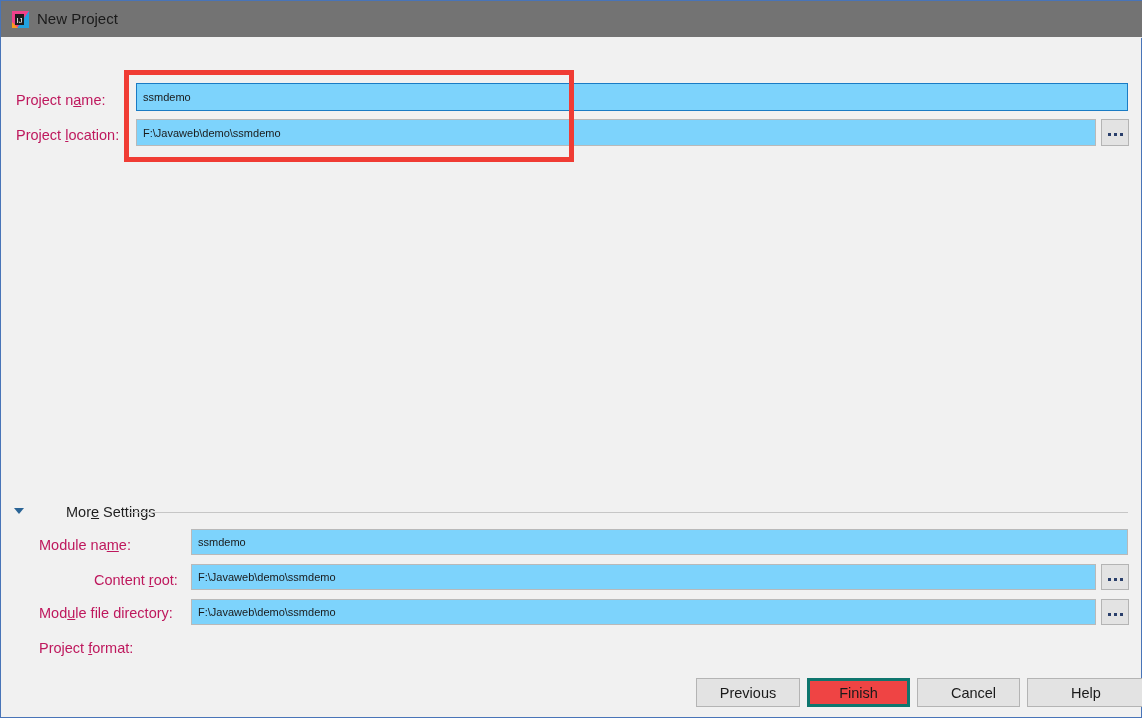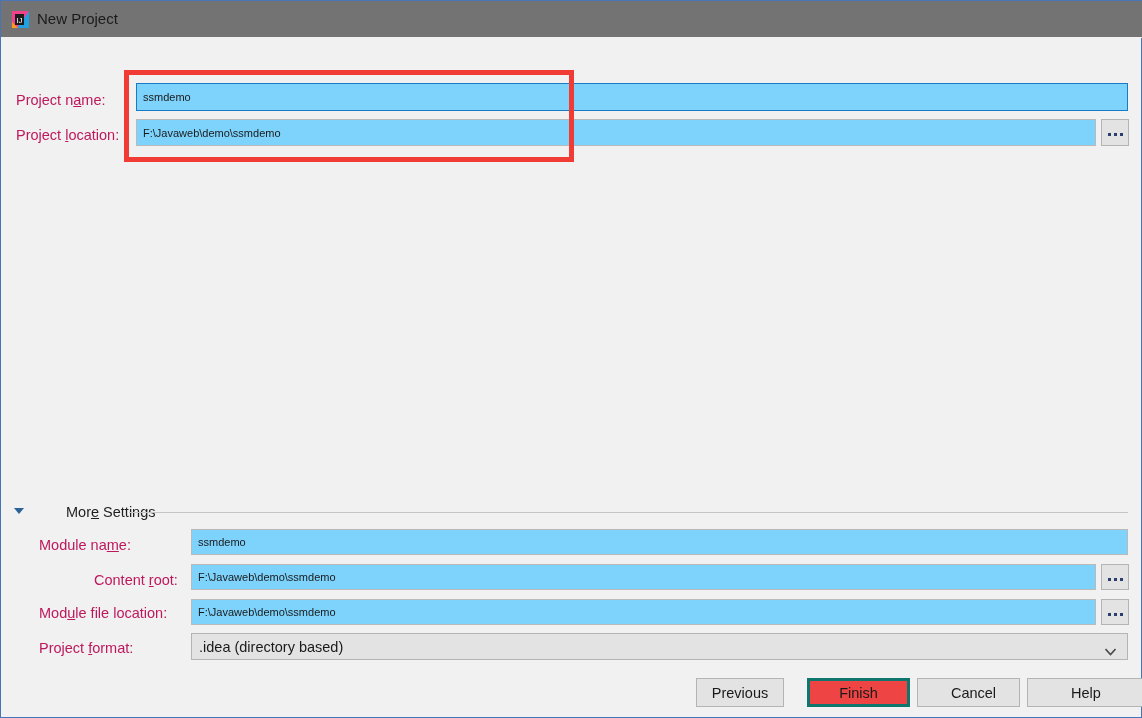--- a/index.html
+++ b/index.html
@@ -224,21 +224,21 @@
     align-items: center;
     justify-content: center;
     cursor: default;
     top: 9px;
     height: 29px;
   }
   .btn.default {
     border: 3px solid #0f766e;
     background: #ef4444;
   }
-  #btn-previous { left: 695px; width: 88px; }
+  #btn-previous { left: 695px; width: 104px; }
   #btn-finish   { left: 806px; width: 103px; }
   #btn-cancel   { left: 916px; width: 103px; padding-left: 10px; }
   #btn-help     { left: 1026px; width: 118px; }
 </style>
 </head>
 <body>
 
 <div class="dialog">
 
   <div class="titlebar">
@@ -289,39 +289,31 @@
   <label class="lbl" id="content-root-label"><span>Content </span><u>r</u><span>oot:</span></label>
   <div class="txtfield" id="content-root-input">F:\Javaweb\demo\ssmdemo</div>
   <div class="browse-btn" id="content-root-browse">
     <span class="dots">
         <i></i>
         <i></i>
         <i></i>
       </span>
   </div>
 
-  <label class="lbl" id="module-file-loc-label"><span>Mod</span><u>u</u><span>le file location:</span></label>
+  <label class="lbl" id="module-file-loc-label"><span>Mod</span><u>u</u><span>le file directory:</span></label>
   <div class="txtfield" id="module-file-loc-input">F:\Javaweb\demo\ssmdemo</div>
   <div class="browse-btn" id="module-file-loc-browse">
     <span class="dots">
         <i></i>
         <i></i>
         <i></i>
       </span>
   </div>
 
   <label class="lbl" id="project-format-label"><span>Project </span><u>f</u><span>ormat:</span></label>
-  <div class="combobox">
-    <span>.idea (directory based)</span>
-    <span class="chevron">
-      <svg width="11" height="8" viewBox="0 0 11 8">
-        <path d="M0.5,1 L5.5,6.5 L10.5,1" stroke="#4a4a4a" stroke-width="1.6" fill="none"></path>
-      </svg>
-    </span>
-  </div>
 
   <div class="button-bar">
 
     <div class="btn" id="btn-previous">Previous</div>
     <div class="btn default" id="btn-finish">Finish</div>
     <div class="btn" id="btn-cancel">Cancel</div>
     <div class="btn" id="btn-help">Help</div>
   </div>
 
 </div>

